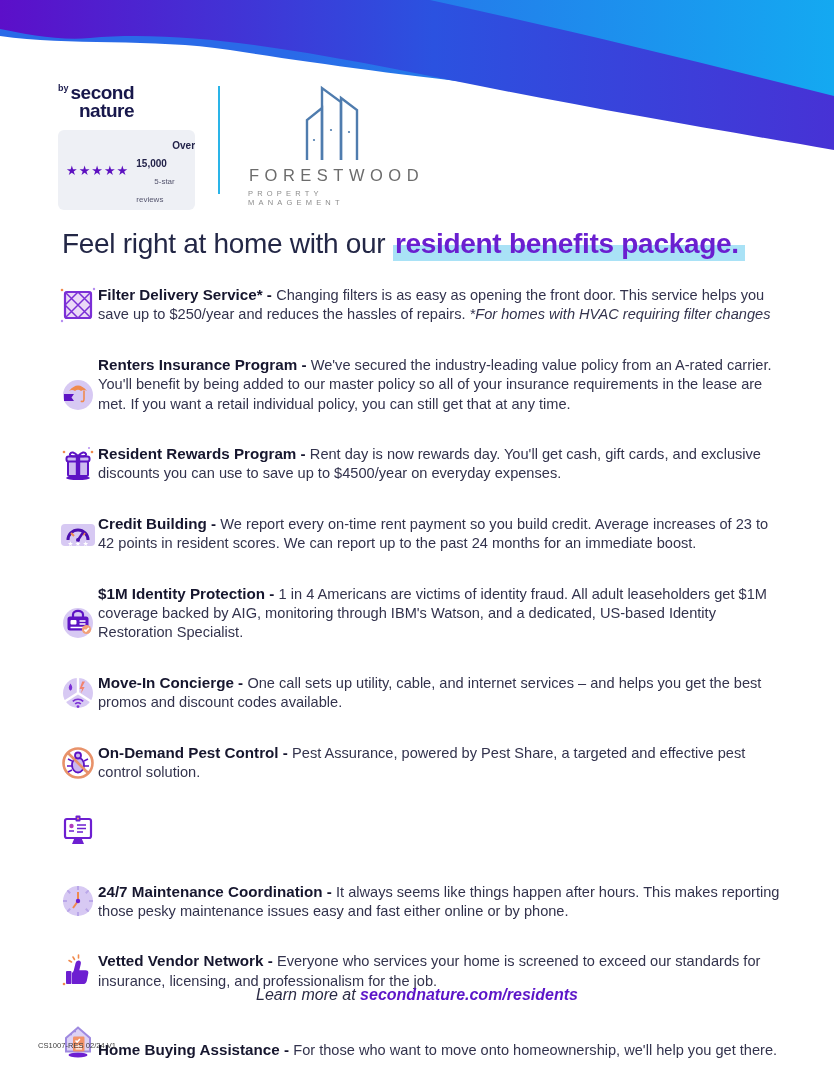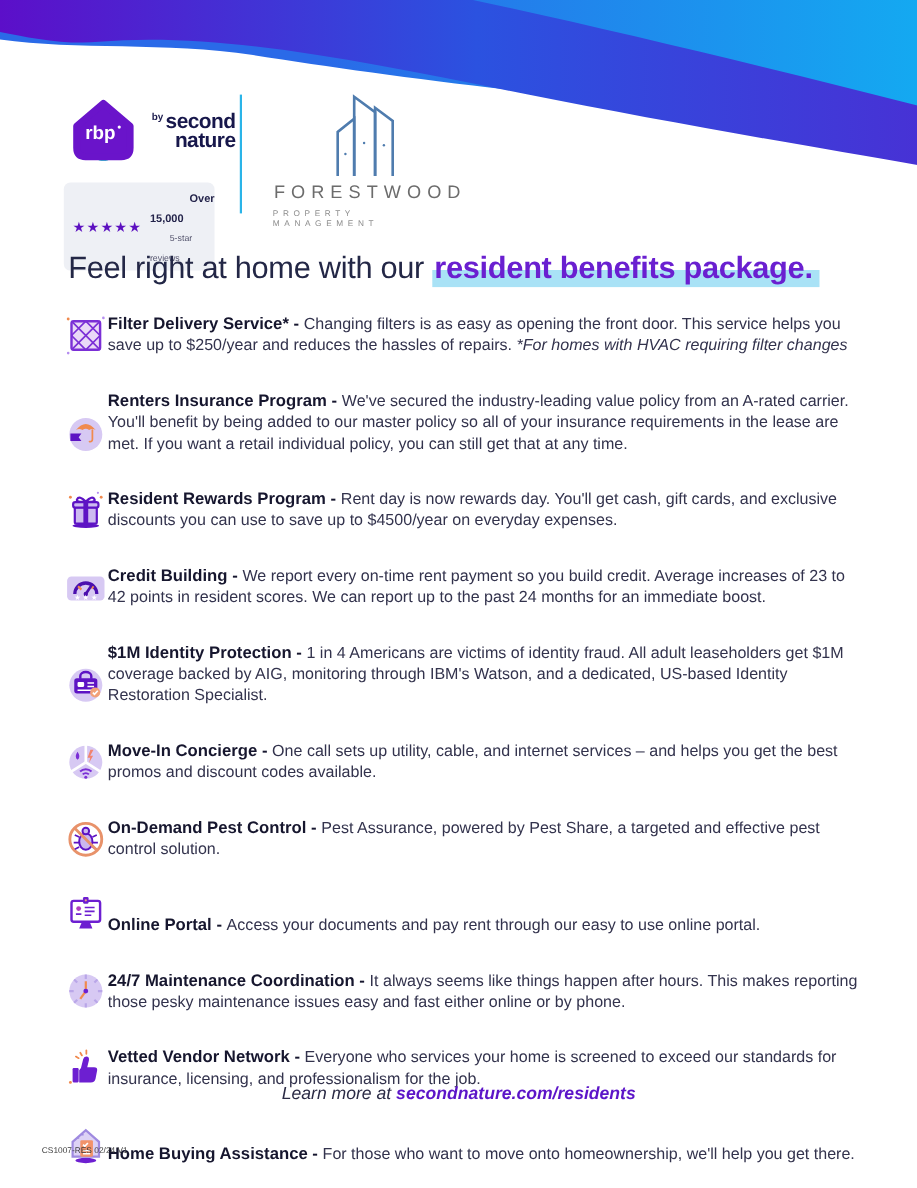--- a/index.html
+++ b/index.html
@@ -68,28 +68,20 @@
       </linearGradient>
     </defs>
     <path fill="url(#gCyan)" d="M0,0 H834 V107 C760,112 700,104 560,92 C420,78 320,64 230,50 C150,38 70,46 0,36 Z"></path>
     <path fill="url(#gMain)" d="M0,0 H430 C560,28 700,62 834,96 V150 C730,132 600,110 480,86 C340,58 200,28 90,38 C60,41 25,34 0,29 Z"></path>
   </svg>
 </div>
 
 <div class="logo-row">
   <div class="rbp-block">
     <div class="rbp-lockup">
-      <div class="rbp-badge">
-        <svg viewBox="0 0 80 80" width="72" height="72">
-          <rect x="16" y="16" width="48" height="48" rx="11" transform="rotate(45 40 40)" fill="#38c6cf"></rect>
-          <path d="M40,11 L67,34 V56 Q67,65 58,65 H22 Q13,65 13,56 V34 Z" fill="#6a14ca" stroke="#6a14ca" stroke-width="7" stroke-linejoin="round"></path>
-          <text x="37" y="47" text-anchor="middle" font-family="Liberation Sans, sans-serif" font-size="19" font-weight="bold" fill="#ffffff">rbp</text>
-          <circle cx="56" cy="35" r="1.6" fill="#ffffff"></circle>
-        </svg>
-      </div>
       <div class="sn-words">
         <span class="sn-by">by</span><span class="sn-name">second</span><br>
         <span class="sn-name" style="margin-left:21px;">nature</span>
       </div>
     </div>
     <div class="review-pill">
       <span class="stars">★★★★★</span>
       <span class="review-text">
         <span class="review-line1">Over 15,000</span><br>
         <span class="review-line2">5-star reviews</span>
@@ -243,23 +235,20 @@
     <span class="bicon">
         <svg viewBox="0 0 40 40">
           <rect x="7" y="7" width="26" height="19" rx="2" fill="#ffffff" stroke="#6d1fd1" stroke-width="2.2"></rect>
           <rect x="17.5" y="3.5" width="5" height="6" rx="1" fill="#6d1fd1"></rect>
           <circle cx="20" cy="6.5" r="1" fill="#f2a178"></circle>
           <circle cx="13.5" cy="14" r="2.2" fill="#b03cc0"></circle>
           <path d="M11,19 h5 M19,13 h9 M19,16.5 h9 M19,20 h6" stroke="#6d1fd1" stroke-width="1.5"></path>
           <path d="M16.5,26 h7 l2.5,6 h-12 z" fill="#6d1fd1"></path>
         </svg>
       </span>
-    <div class="btext">
-      <span class="btitle">Online Portal - </span><span>Access your documents and pay rent through our easy to use online portal.</span><span class="bnote"></span>
-    </div>
   </div>
 
   <div class="benefit">
     <span class="bicon">
         <svg viewBox="0 0 40 40">
           <circle cx="20" cy="20" r="15" fill="#d7c9f3"></circle>
           <g stroke="#b9a6e8" stroke-width="2">
             <line x1="20" y1="5" x2="20" y2="9"></line>
             <line x1="20" y1="31" x2="20" y2="35"></line>
             <line x1="5" y1="20" x2="9" y2="20"></line>

